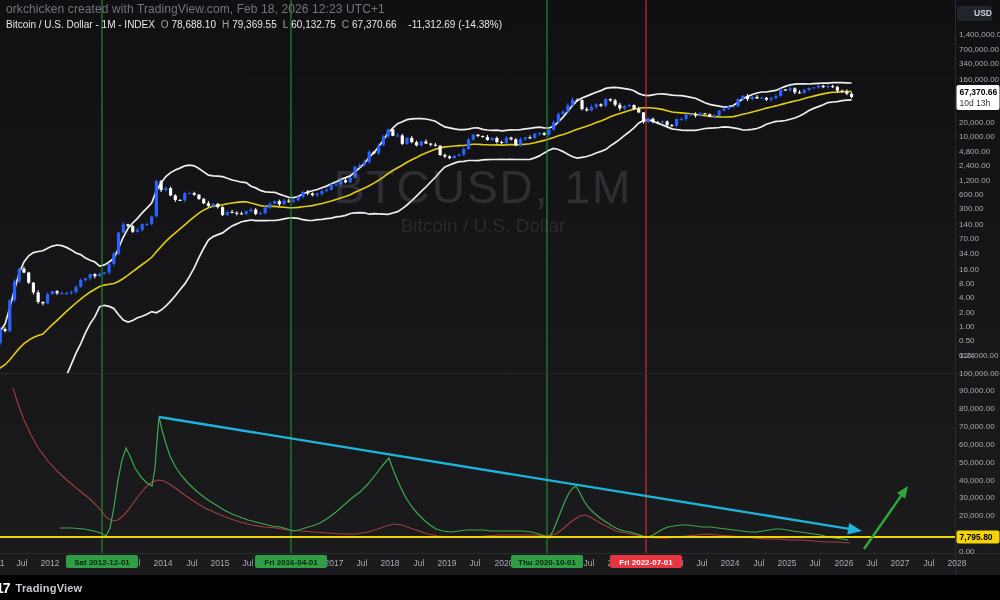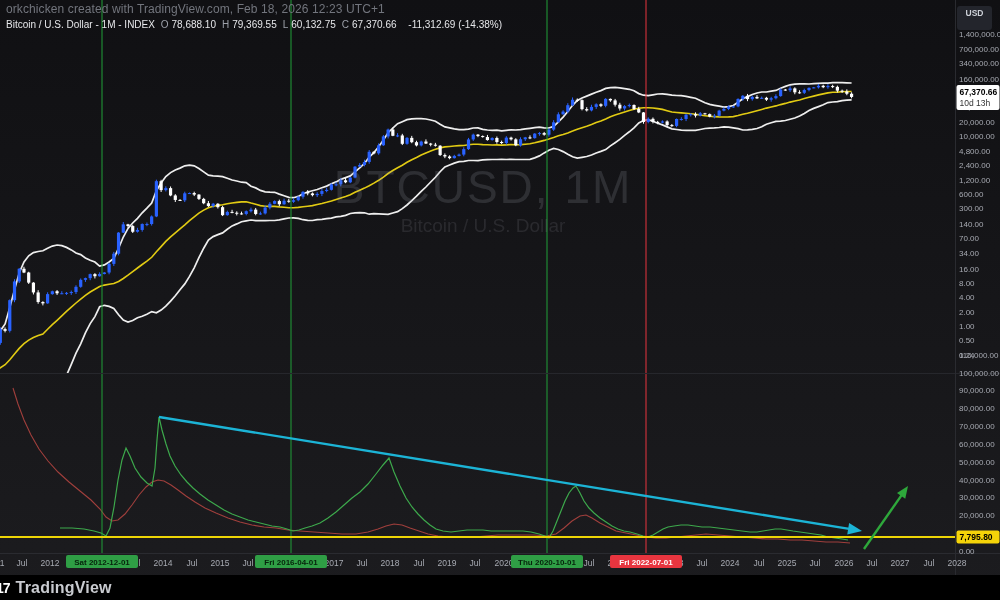--- a/index.html
+++ b/index.html
@@ -8,26 +8,26 @@
   svg{position:absolute;left:0;top:0;font-family:"Liberation Sans",sans-serif;}
   .legend{position:absolute;left:6px;top:2px;z-index:5;}
   .credit{font-size:12px;color:#72757d;letter-spacing:.1px;}
   .symrow{font-size:10px;color:#e6e7ea;margin-top:3px;white-space:nowrap;}
   .symrow .lt{color:#9da1aa;}
   .symrow .val{color:#e6e7ea;}
   .symrow span{margin-right:3px;}
   .watermark{position:absolute;left:10px;right:44px;top:160px;text-align:center;z-index:1;pointer-events:none;}
   .wm1{font-size:46px;font-weight:500;color:rgba(168,172,182,.18);letter-spacing:2px;}
   .wm2{font-size:19px;color:rgba(168,172,182,.14);margin-top:1px;text-align:center;}
-  .usd{position:absolute;left:957px;top:6px;width:35px;height:24px;line-height:15px;text-align:center;
+  .usd{position:absolute;left:957px;top:6px;width:35px;height:15px;line-height:15px;text-align:right;
        background:#23252c;color:#ccd0d7;font-size:8.5px;font-weight:700;border-radius:3px;z-index:6;}
   .footer{position:absolute;left:0;top:575px;width:1000px;height:25px;background:#000;z-index:7;
           display:flex;align-items:center;}
   .tvmark{font-size:14px;font-weight:800;color:#fff;margin-left:-4px;letter-spacing:-1px;}
-  .tvname{font-size:16px;font-weight:700;color:#c9cbd0;margin-left:6px;letter-spacing:.2px;}
+  .tvname{font-size:11px;font-weight:700;color:#c9cbd0;margin-left:6px;letter-spacing:.2px;}
 </style>
 </head>
 <body>
 
 <div class="stage">
   <svg id="chart" width="1000" height="600" viewBox="0 0 1000 600">
       <defs>
         <clipPath id="paneU">
           <rect x="0" y="0" width="955" height="373"></rect>
         </clipPath>

